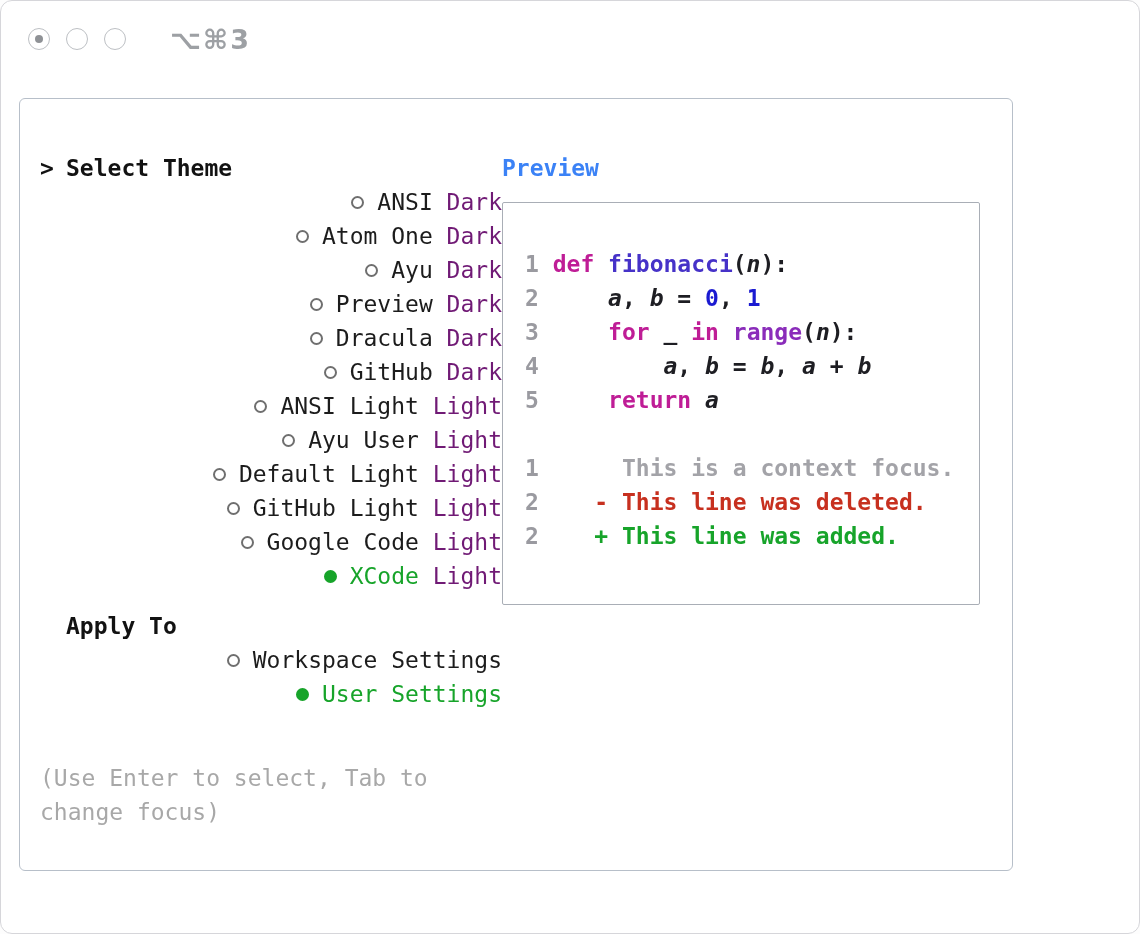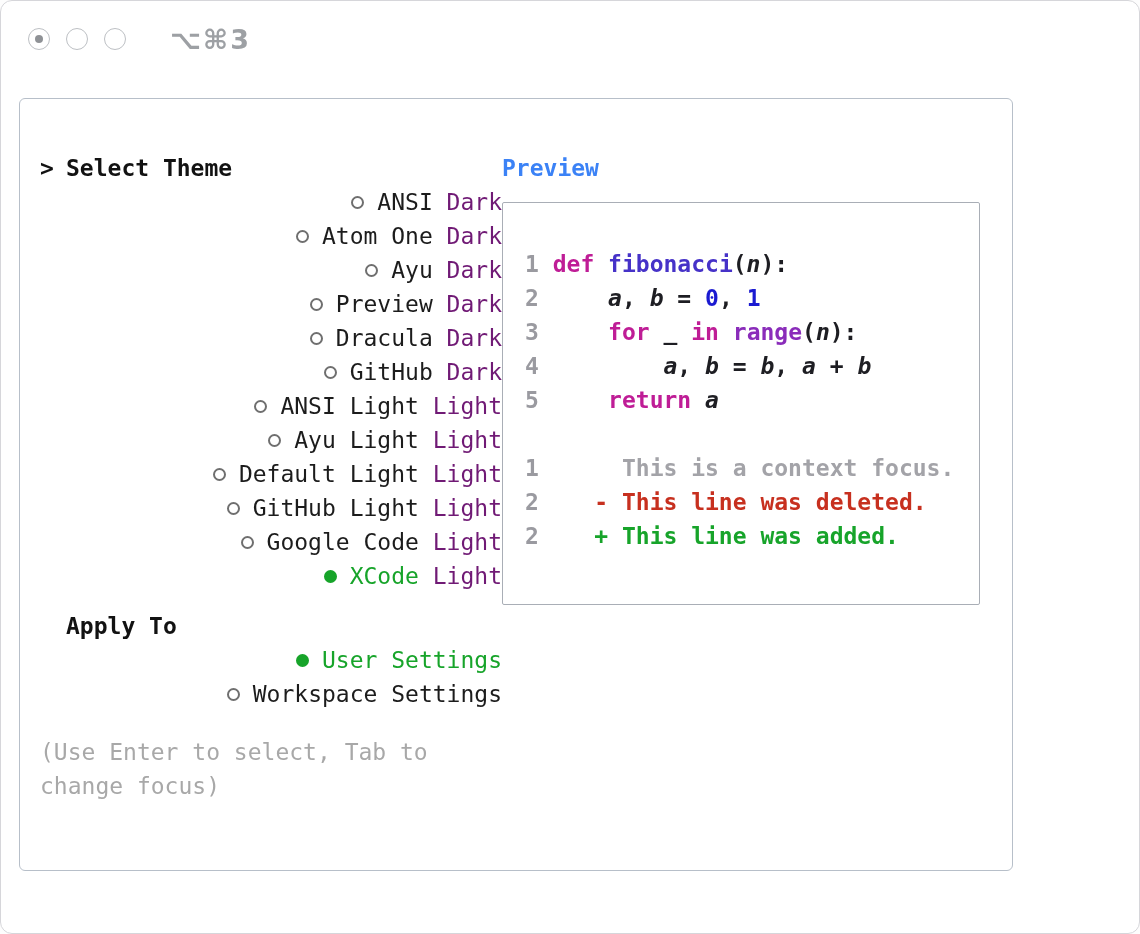--- a/index.html
+++ b/index.html
@@ -27,21 +27,21 @@
   .right{flex:1;}
   .section-header{height:34px;display:flex;align-items:center;font-size:23px;font-weight:700;color:#121212;}
   .prompt{display:inline-block;width:26px;}
   .apply-header{margin-top:16px;padding-left:26px;}
   .row{height:34px;display:flex;align-items:center;font-size:23px;color:#1c1c1c;cursor:default;justify-content:flex-end;}
   .radio{width:13px;height:13px;border:2px solid #6f6f6f;border-radius:50%;margin-right:13px;flex:none;background:transparent;}
   .radio.filled{background:var(--accent-green);border-color:var(--accent-green);}
   .opt-label{white-space:pre;}
   .row.selected .opt-label{color:var(--accent-green);}
   .variant{color:#701a75;white-space:pre;}
-  .hint{margin-top:24px;font-size:23px;line-height:34px;color:#a8a8a8;}
+  .hint{margin-top:50px;font-size:23px;line-height:34px;color:#a8a8a8;}
   .preview-header{height:34px;display:flex;align-items:center;font-size:23px;font-weight:700;color:#3b82f6;}
   .preview-box{margin-top:17px;width:478px;height:403px;border:1.5px solid #a9aeb6;border-radius:2px;padding:44px 0 0 22px;background:#fff;font-weight:bold;}
   .cline{height:34px;line-height:34px;white-space:pre;font-size:23px;color:var(--plain-text);}
   .lnum{color:var(--line-number-gray);}
   .tok-keyword{color:var(--keyword-pink);}
   .tok-func{color:var(--function-purple);}
   .tok-builtin{color:var(--builtin-purple);text-align:center;}
   .tok-num{color:var(--number-blue);}
   .tok-var{color:var(--variable-dark);font-style:italic;}
   .tok-plain{color:var(--plain-text);}
@@ -103,21 +103,21 @@
             <span class="opt-label">GitHub </span>
             <span class="variant">Dark</span>
           </div>
           <div class="row">
             <span class="radio"></span>
             <span class="opt-label">ANSI Light </span>
             <span class="variant">Light</span>
           </div>
           <div class="row">
             <span class="radio"></span>
-            <span class="opt-label">Ayu Light </span>
+            <span class="opt-label">Ayu User </span>
             <span class="variant">Light</span>
           </div>
           <div class="row">
             <span class="radio"></span>
             <span class="opt-label">Default Light </span>
             <span class="variant">Light</span>
           </div>
           <div class="row">
             <span class="radio"></span>
             <span class="opt-label">GitHub Light </span>
@@ -133,27 +133,27 @@
             <span class="opt-label">XCode </span>
             <span class="variant">Light</span>
           </div>
         </div>
 
       <div class="section-header apply-header">
         <span>Apply To</span>
       </div>
 
       <div id="apply-options">
+          <div class="row">
+            <span class="radio"></span>
+            <span class="opt-label">Workspace Settings</span>
+          </div>
           <div class="row selected">
             <span class="radio filled"></span>
             <span class="opt-label">User Settings</span>
-          </div>
-          <div class="row">
-            <span class="radio"></span>
-            <span class="opt-label">Workspace Settings</span>
           </div>
         </div>
 
       <div class="hint" id="hint">
           <div>(Use Enter to select, Tab to</div>
           <div>change focus)</div>
         </div>
     </div>
 
     <div class="right">

